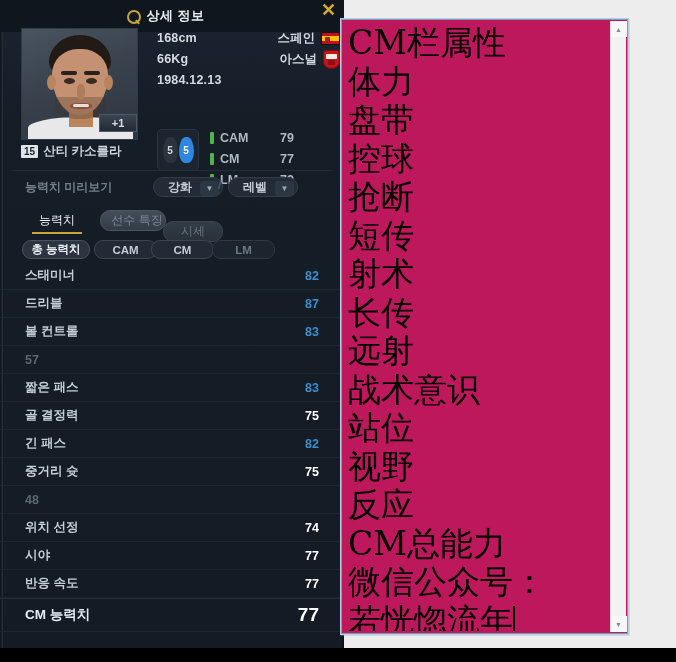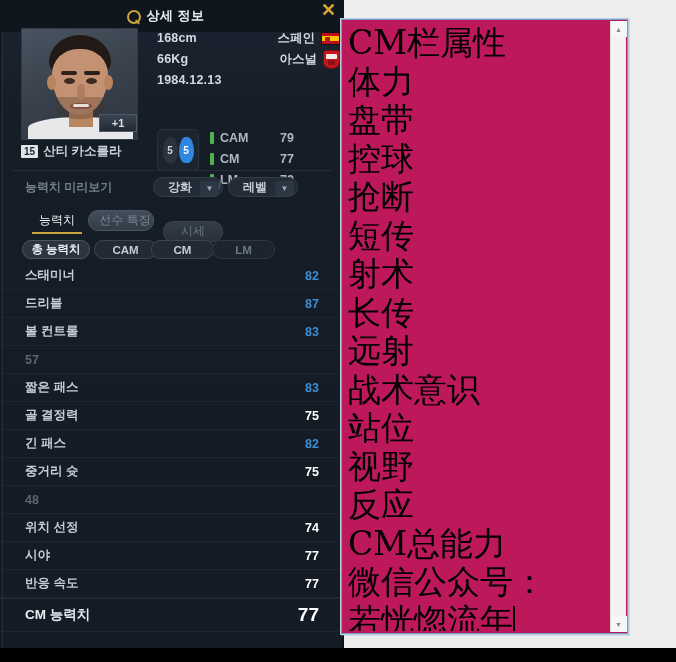--- a/index.html
+++ b/index.html
@@ -302,21 +302,21 @@
       </span>
       <span class="slash">/</span>
       <span class="dd" style="left:228px;">
         <span class="dd-text">레벨</span>
         <span class="dd-arrow">▼</span>
       </span>
     </div>
 
     <div class="tabs-main">
       <span class="tab-main active" style="left:30px; width:54px;">능력치</span>
-      <span class="tab-main inactive" style="left:88px; width:66px;padding-left:8px;">선수 특징</span>
+      <span class="tab-main inactive" style="left:100px; width:66px;padding-left:8px;">선수 특징</span>
       <span class="tab-main inactive dim" style="left:163px; width:60px;margin-top:11px;">시세</span>
     </div>
 
     <div class="tabs-sub">
       <span class="tab-sub active" style="left:22px; width:68px;">총 능력치</span>
       <span class="tab-sub mid" style="left:94px; width:63px;">CAM</span>
       <span class="tab-sub mid" style="left:151px; width:63px;">CM</span>
       <span class="tab-sub dim" style="left:212px; width:63px;">LM</span>
     </div>
 

